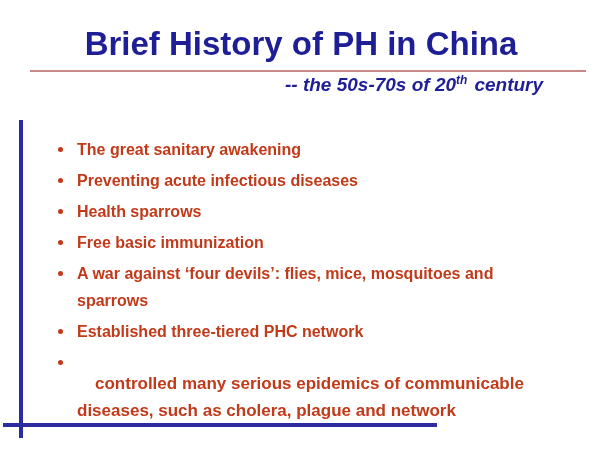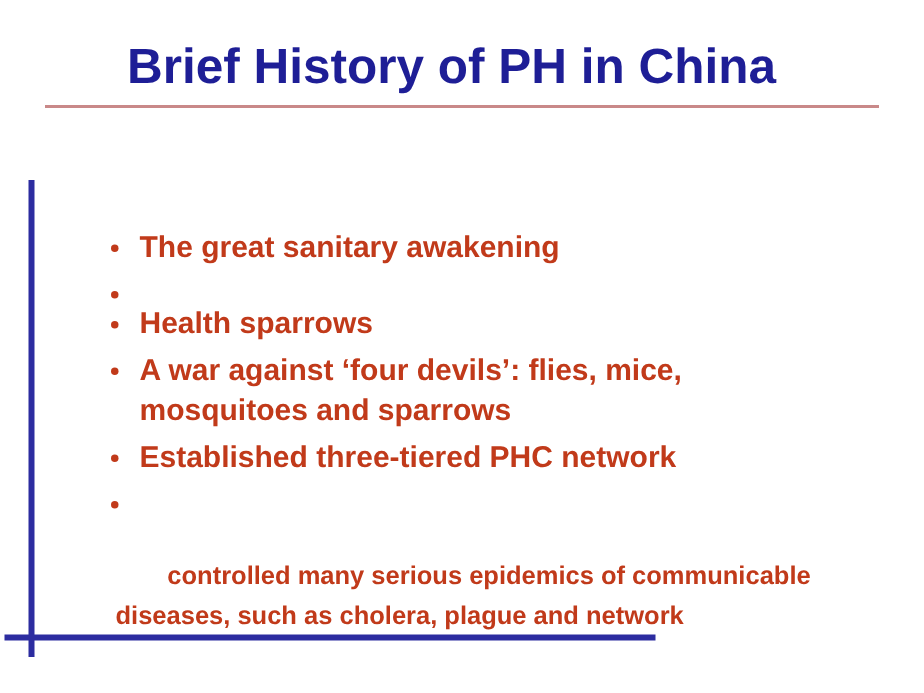--- a/index.html
+++ b/index.html
@@ -41,76 +41,84 @@
   .vbar{
     position:absolute;left:19px;top:120px;width:4px;height:318px;
     background:var(--bar-blue);
   }
   .hbar{
     position:absolute;left:3px;top:423px;width:434px;height:4px;
     background:var(--bar-blue);
   }
   .bullets{
     position:absolute;left:55px;top:136px;width:500px;
-    margin:16px;padding:0;list-style:none;
+    margin:0;padding:0;list-style:none;
     color:var(--text-red);
-    font-size:20px;font-weight:bold;
+    font-size:16px;font-weight:bold;
   }
   .bullets li{
     display:flex;
     margin:0 0 4px 0;
     line-height:27px;
   }
   .dot-col{flex:0 0 22px;}
   .bullet-dot{
     display:block;width:5px;height:5px;border-radius:50%;
     background:var(--text-red);
     margin:11px 0 0 3px;
   }
   .li-text{display:block;max-width:445px;}
   .detail{
     position:absolute;left:77px;top:370px;width:480px;
     margin:0;
     color:var(--text-red);
     font-size:17px;font-weight:bold;
     line-height:27px;
   }
-  .detail .line1{padding-left:18px;text-align:center;}
+  .detail .line1{padding-left:18px;}
   .detail span{display:block;}
 </style>
 </head>
 <body>
 
 <div class="slide">
 
   <div class="title">Brief History of PH in China</div>
 
   <div class="title-rule"></div>
 
+  <div class="subtitle"><span>-- the 50s-70s of 20</span><sup>th</sup><span class="post">century</span></div>
 
   <div class="vbar"></div>
   <div class="hbar"></div>
 
   <ul class="bullets">
     <li>
       <span class="dot-col">
           <i class="bullet-dot"></i>
         </span>
       <span class="li-text">The great sanitary awakening</span>
     </li>
     <li>
       <span class="dot-col">
           <i class="bullet-dot"></i>
         </span>
+      <span class="li-text">Preventing acute infectious diseases</span>
     </li>
     <li>
       <span class="dot-col">
           <i class="bullet-dot"></i>
         </span>
       <span class="li-text">Health sparrows</span>
+    </li>
+    <li>
+      <span class="dot-col">
+          <i class="bullet-dot"></i>
+        </span>
+      <span class="li-text">Free basic immunization</span>
     </li>
     <li>
       <span class="dot-col">
           <i class="bullet-dot"></i>
         </span>
       <span class="li-text">A war against ‘four devils’: flies, mice, mosquitoes and sparrows</span>
     </li>
     <li>
       <span class="dot-col">
           <i class="bullet-dot"></i>

